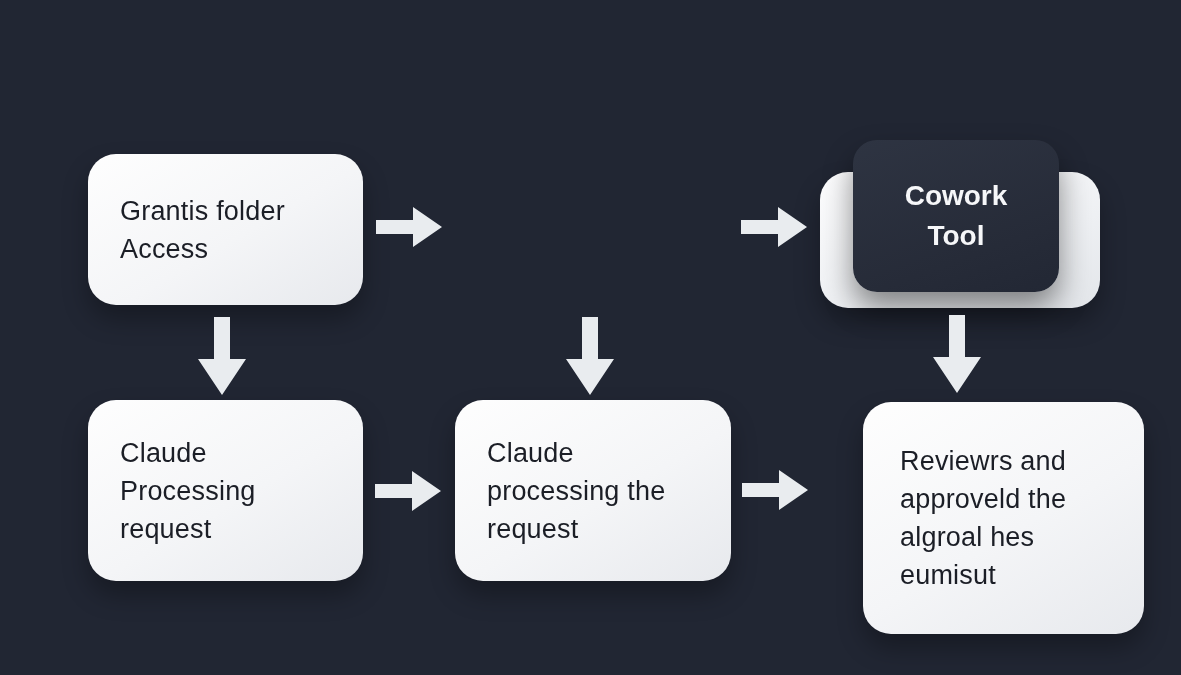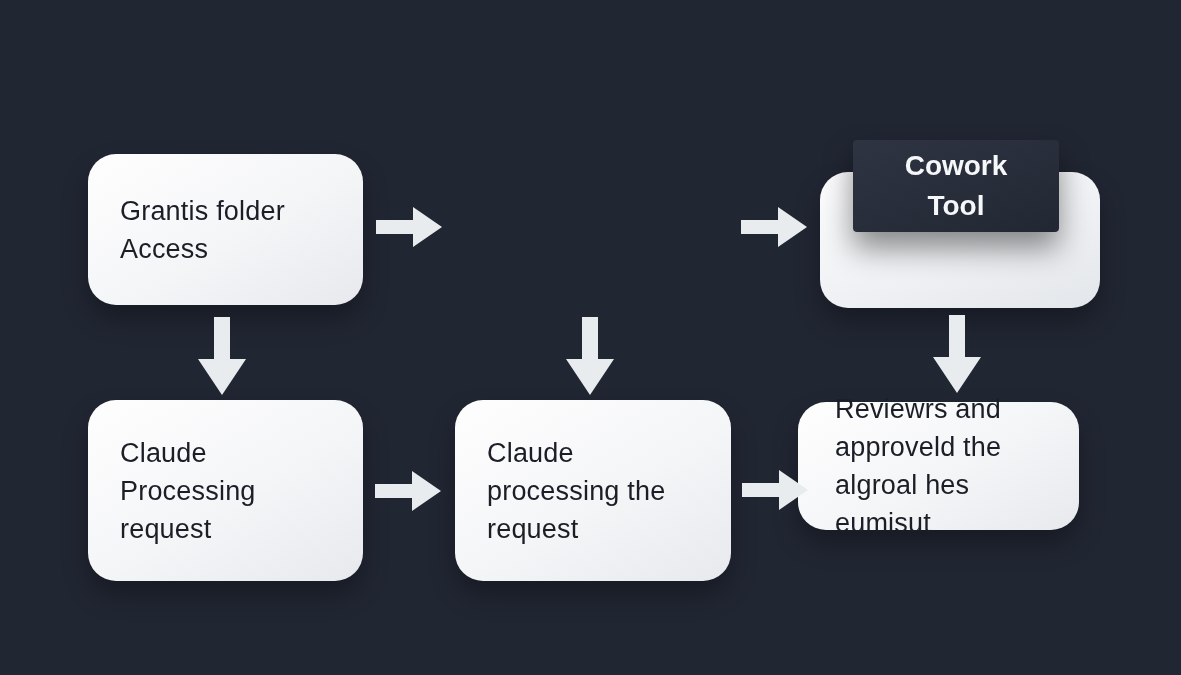--- a/index.html
+++ b/index.html
@@ -28,35 +28,35 @@
     align-items: center;
     box-sizing: border-box;
     padding: 0 26px 0 32px;
     white-space: pre-line;
     box-shadow: 0 14px 26px rgba(0, 0, 0, 0.30);
   }
   .node-grant   { left: 88px;  top: 154px; width: 275px; height: 151px; }
   .node-natural { left: 455px; top: 154px; width: 276px; height: 151px; }
   .node-claude1 { left: 88px;  top: 400px; width: 275px; height: 181px; }
   .node-claude2 { left: 455px; top: 400px; width: 276px; height: 181px; }
-  .node-review  { left: 798px; top: 402px; width: 281px; height: 128px; padding-left: 37px; }
+  .node-review  { left: 863px; top: 402px; width: 281px; height: 232px; padding-left: 37px; }
 
   
   .cowork-back {
     position: absolute;
     left: 820px; top: 172px; width: 280px; height: 136px;
     background: linear-gradient(160deg, #fdfdfe 0%, #eef0f3 60%, #e3e6ea 100%);
     border-radius: 28px;
     box-shadow: 0 14px 26px rgba(0, 0, 0, 0.30);
   }
   .cowork-front {
     position: absolute;
-    left: 853px; top: 140px; width: 206px; height: 92px;
+    left: 853px; top: 140px; width: 206px; height: 152px;
     background: linear-gradient(160deg, #2e3442 0%, #262b38 70%, #222734 100%);
-    border-radius: 4px;
+    border-radius: 24px;
     color: #f6f7f9;
     font-size: 28px;
     line-height: 40px;
     font-weight: 700;
     display: flex;
     align-items: center;
     justify-content: center;
     text-align: center;
     white-space: pre-line;
     box-shadow: 0 16px 30px rgba(0, 0, 0, 0.45);

